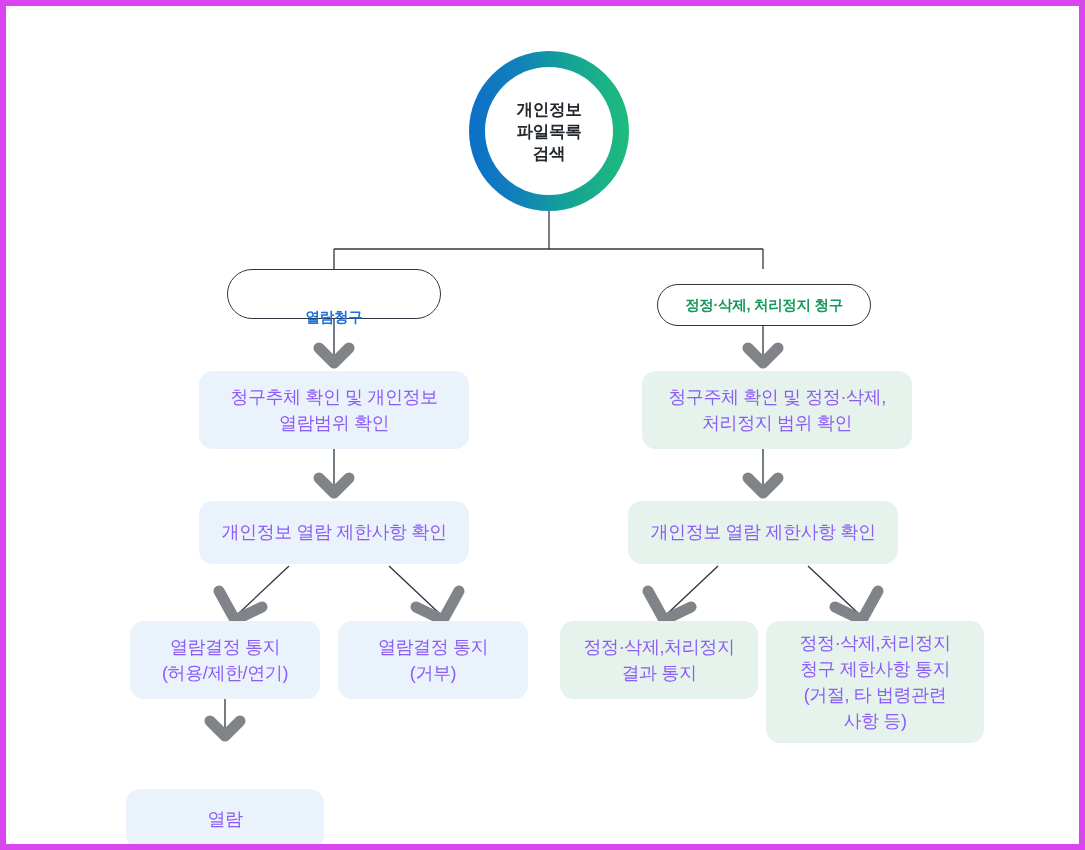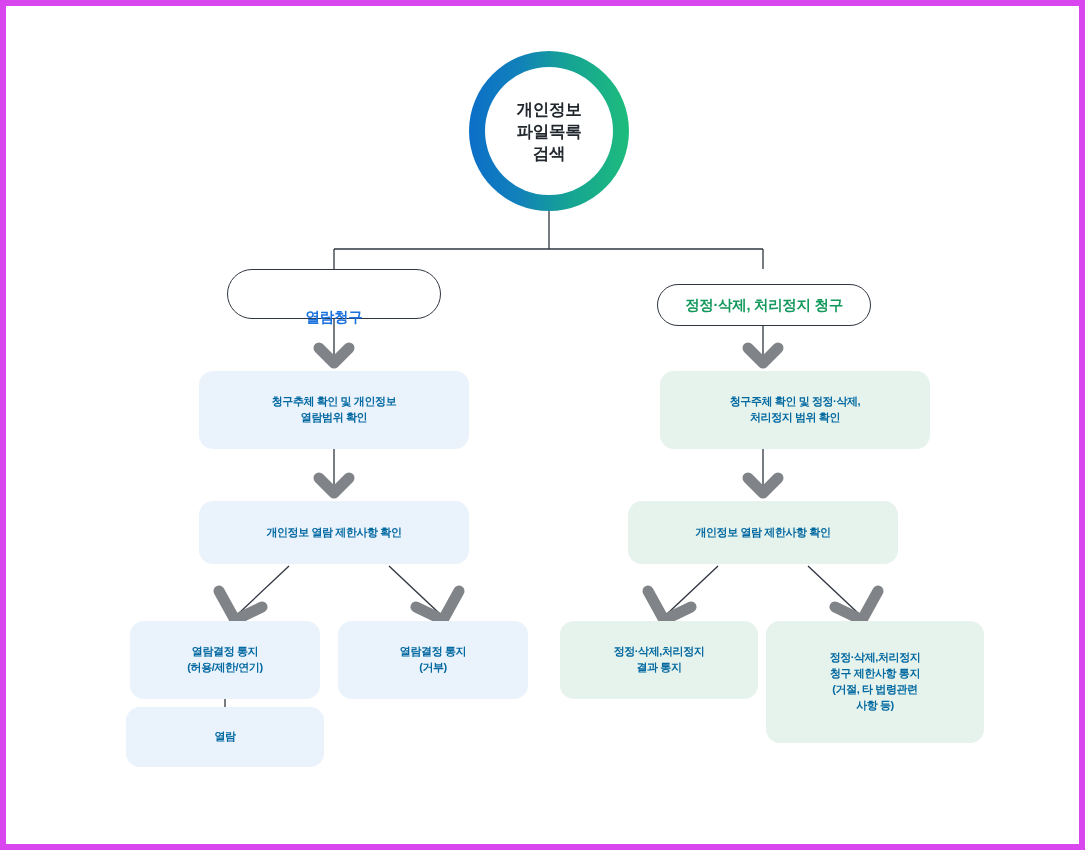--- a/index.html
+++ b/index.html
@@ -87,23 +87,23 @@
     display: flex;
     align-items: center;
     justify-content: center;
     text-align: center;
     box-sizing: border-box;
     padding: 6px 10px;
   }
   .box-node.blue  { background: #eaf2fc; }
   .box-node.green { background: #e6f3ec; }
   .box-label {
-    font-size: 11px;
-    font-weight: 700;
-    color: #0369a1;
+    font-size: 18px;
+    font-weight: 400;
+    color: #8b5cf6;
     line-height: 1.45;
     letter-spacing: -0.4px;
     white-space: pre-line;
   }
 </style>
 </head>
 <body>
 
 <div id="canvas">
 
@@ -181,25 +181,25 @@
   <div class="box-node blue" style="left:124px; top:615px; width:190px; height:78px;">
     <span class="box-label">열람결정 통지
 (허용/제한/연기)</span>
   </div>
 
   <div class="box-node blue" style="left:332px; top:615px; width:190px; height:78px;">
     <span class="box-label">열람결정 통지
 (거부)</span>
   </div>
 
-  <div class="box-node blue" style="left:120px; top:701px; width:198px; height:60px;">
+  <div class="box-node blue" style="left:120px; top:783px; width:198px; height:60px;">
     <span class="box-label">열람</span>
   </div>
 
-  <div class="box-node green" style="left:654px; top:365px; width:270px; height:78px;">
+  <div class="box-node green" style="left:636px; top:365px; width:270px; height:78px;">
     <span class="box-label">청구주체 확인 및 정정·삭제,
 처리정지 범위 확인</span>
   </div>
 
   <div class="box-node green" style="left:622px; top:495px; width:270px; height:63px;">
     <span class="box-label">개인정보 열람 제한사항 확인</span>
   </div>
 
   <div class="box-node green" style="left:554px; top:615px; width:198px; height:78px;">
     <span class="box-label">정정·삭제,처리정지

